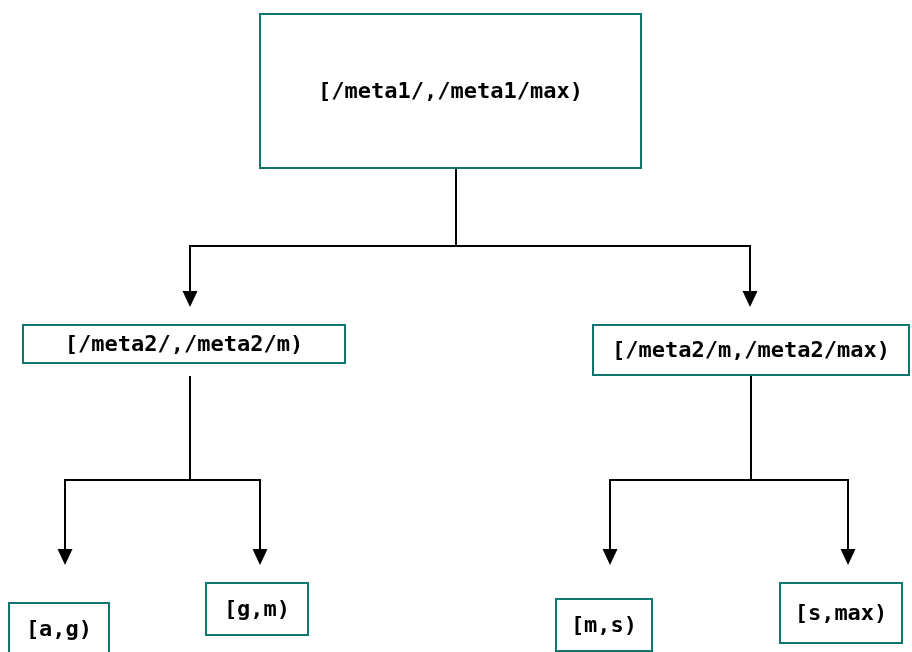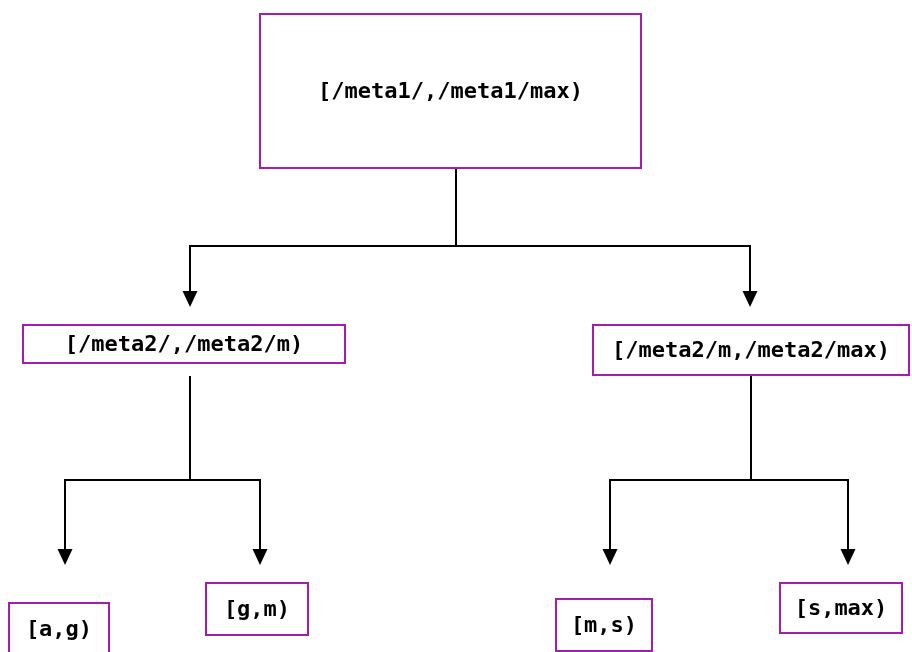--- a/index.html
+++ b/index.html
@@ -27,38 +27,38 @@
     stroke: #000000;
     stroke-width: 2;
   }
   .edges polygon {
     fill: #000000;
     stroke: none;
   }
   .node {
     position: absolute;
     box-sizing: border-box;
-    border: 2px solid #a21caf;
+    border: 2px solid #0f766e;
     background: #ffffff;
     display: flex;
     align-items: center;
     justify-content: center;
     font-weight: bold;
     font-size: 22px;
     line-height: 1;
     color: #000000;
     white-space: nowrap;
   }
   .node-root       { left: 259px; top: 13px;  width: 383px; height: 156px; }
   .node-l2-left    { left: 22px;  top: 324px; width: 324px; height: 40px; }
   .node-l2-right   { left: 584px; top: 324px; width: 318px; height: 52px; margin-left: 8px; }
   .node-leaf-ag    { left: 8px;   top: 602px; width: 102px; height: 54px; }
   .node-leaf-gm    { left: 205px; top: 582px; width: 104px;  height: 54px; }
   .node-leaf-ms    { left: 555px; top: 582px; width: 98px;  height: 54px; margin-top: 16px; }
-  .node-leaf-smax  { left: 779px; top: 582px; width: 124px; height: 52px; }
+  .node-leaf-smax  { left: 779px; top: 582px; width: 124px; height: 62px; }
 </style>
 </head>
 <body>
 
 <div class="canvas">
 
   <svg class="edges" viewBox="0 0 912 652" xmlns="http://www.w3.org/2000/svg">
 
     <g>
       <path d="M456 168 L456 246 M190 246 L750 246 M190 245 L190 292 M750 245 L750 292"></path>

